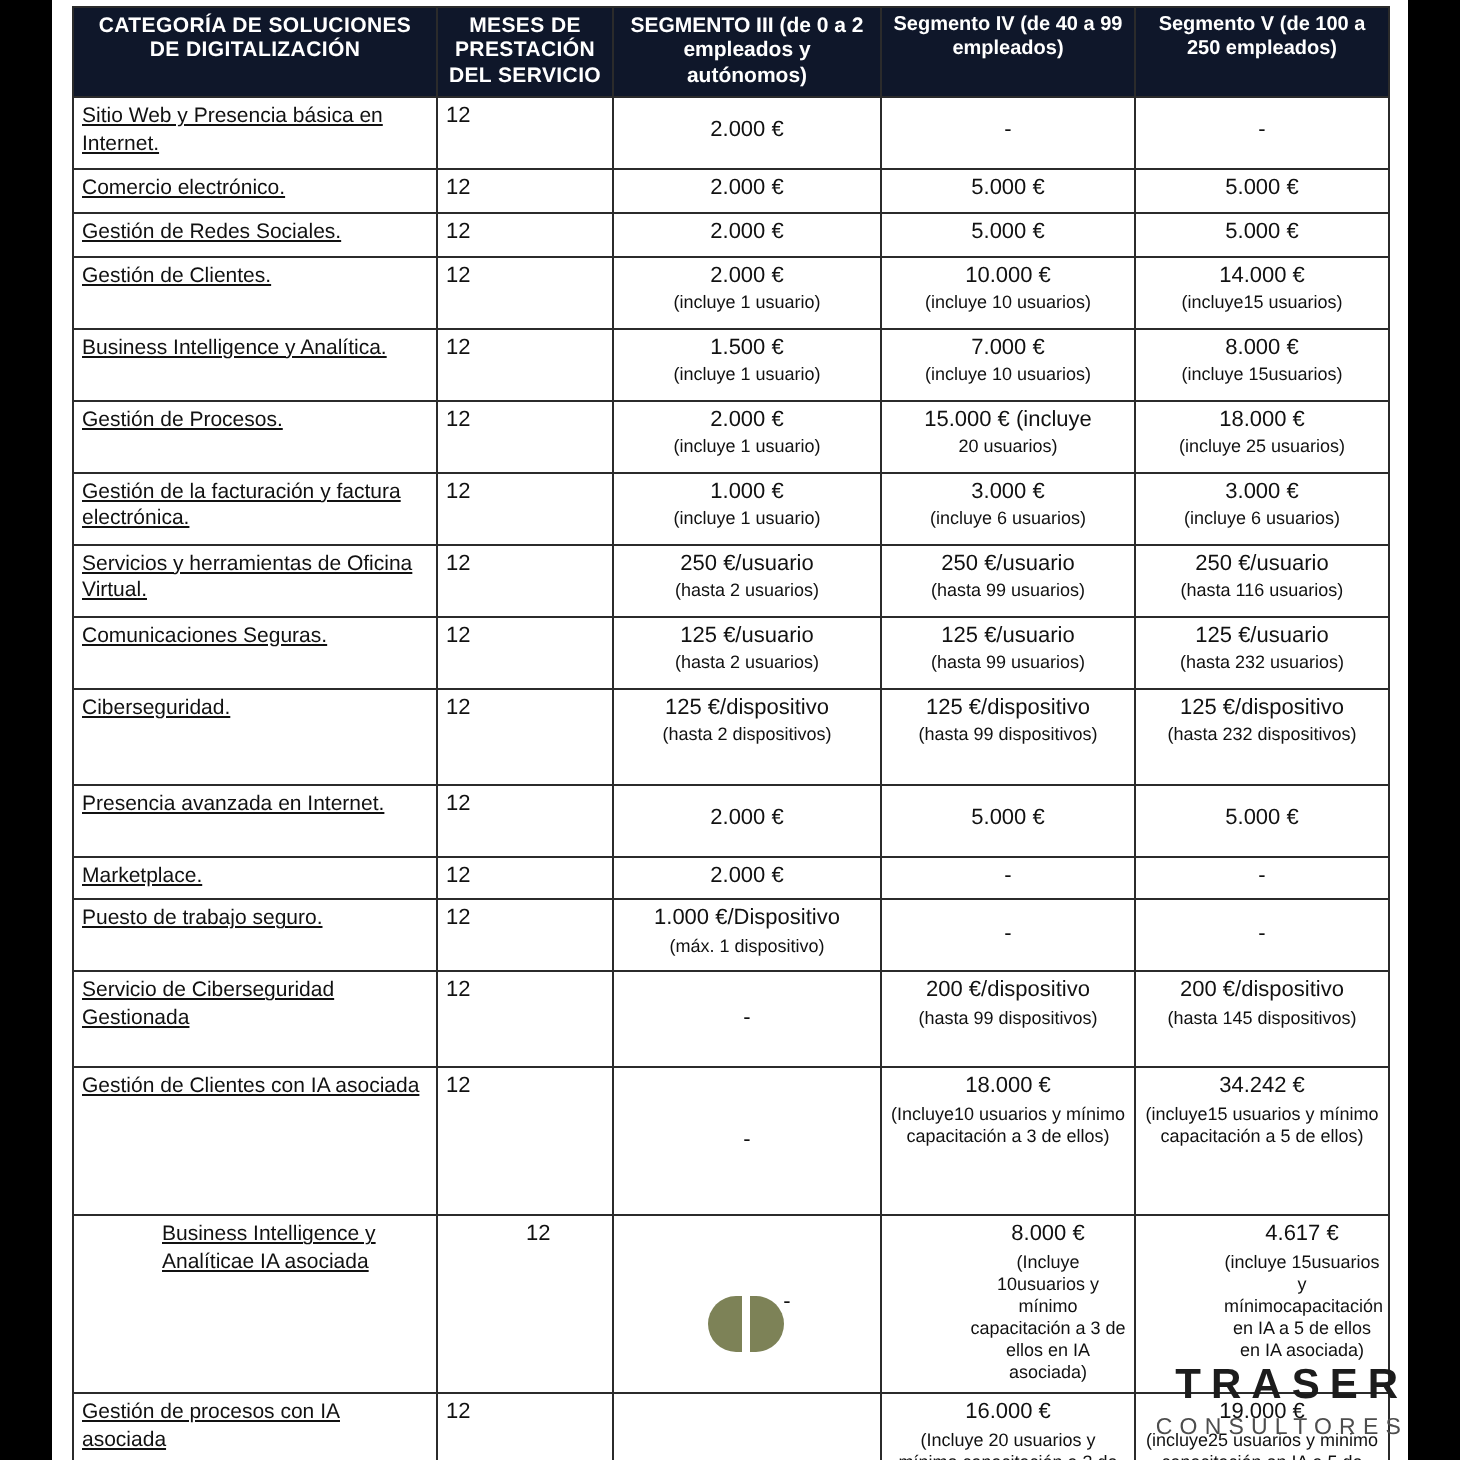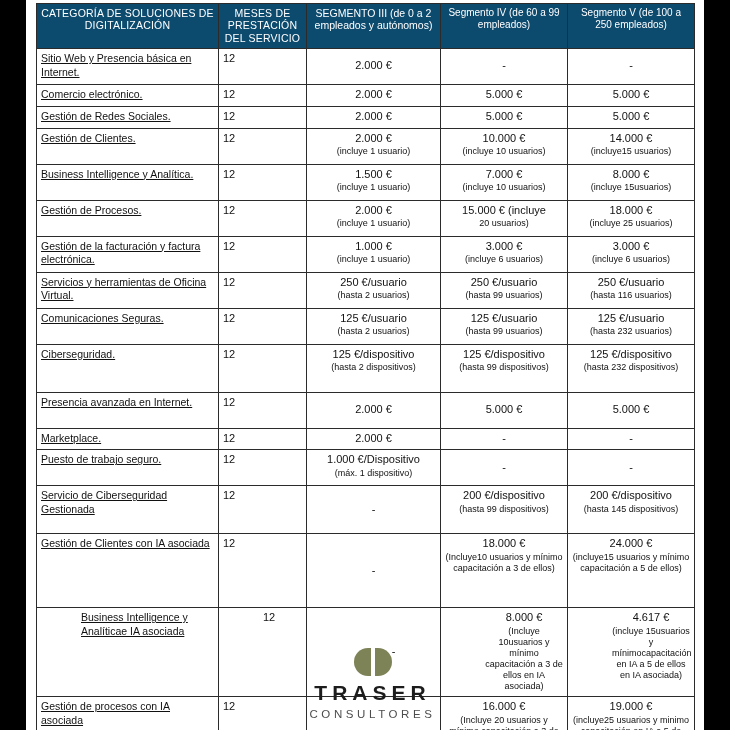--- a/index.html
+++ b/index.html
@@ -39,25 +39,25 @@
     table-layout: fixed;
   }
   table.pricing th,
   table.pricing td {
     border: 1px solid #2b2b2b;
     vertical-align: top;
     padding: 3px 4px 4px 4px;
   }
 
   thead th {
-    background: #0c4a6e;
+    background: #0f172a;
     color: #ffffff;
     text-align: center;
     vertical-align: middle;
-    font-weight: normal;
+    font-weight: bold;
     line-height: 1.18;
     padding: 4px 3px 5px 3px;
     border: 1px solid #2b2b2b;
   }
   th.h-cat  { font-size: 10.5px; letter-spacing: .2px; }
   th.h-mes  { font-size: 10.5px; letter-spacing: .2px; }
   th.h-seg3 { font-size: 10.5px; }
   th.h-seg4, th.h-seg5 { font-size: 10px; }
 
   col.c-cat  { width: 182px; }
@@ -96,21 +96,21 @@
   tr.r-s2 td { height: 36px; }
   tr.r-s3 td { height: 48px; }
   tr.r-tall td { height: 74px; }
   tr.r-tall2 td { height: 72px; padding-left: 44px; }
 
   
   #logo {
     position: absolute;
     left: 15px; right: 0;
     top: 648px;
-    text-align: center;
+    text-align: right;
   }
   #logo .mark {
     position: relative;
     width: 38px; height: 28px;
     margin: 0 auto 6px auto;
   }
   #logo .mark .half {
     position: absolute;
     top: 0;
     width: 17px; height: 28px;
@@ -155,21 +155,21 @@
           <col class="c-mes">
           <col class="c-s3">
           <col class="c-s4">
           <col class="c-s5">
       </colgroup>
       <thead>
         <tr>
           <th class="h-cat">CATEGORÍA DE SOLUCIONES DE DIGITALIZACIÓN</th>
           <th class="h-mes">MESES DE PRESTACIÓN DEL SERVICIO</th>
           <th class="h-seg3">SEGMENTO III (de 0 a 2 empleados y autónomos)</th>
-          <th class="h-seg4">Segmento IV (de 60 a 99 empleados)</th>
+          <th class="h-seg4">Segmento IV (de 40 a 99 empleados)</th>
           <th class="h-seg5">Segmento V (de 100 a 250 empleados)</th>
         </tr>
       </thead>
       <tbody id="tbody">
           <tr class="r-s2">
             <td class="cat">Sitio Web y Presencia básica en Internet.</td>
             <td class="meses">12</td>
             <td class="val mid">
               <span class="main">2.000 €</span>
             </td>
@@ -377,21 +377,21 @@
             <td class="cat">Gestión de Clientes con IA asociada</td>
             <td class="meses">12</td>
             <td class="val mid">
               <span class="main">-</span>
             </td>
             <td class="val">
               <span class="main">18.000 €</span>
               <span class="note">(Incluye10 usuarios y mínimo capacitación a 3 de ellos)</span>
             </td>
             <td class="val">
-              <span class="main">24.000 €</span>
+              <span class="main">34.242 €</span>
               <span class="note">(incluye15 usuarios y mínimo capacitación a 5 de ellos)</span>
             </td>
           </tr>
           <tr class="r-tall2">
             <td class="cat">Business Intelligence y Analíticae IA asociada</td>
             <td class="meses">12</td>
             <td class="val mid">
               <span class="main">-</span>
             </td>
             <td class="val">

